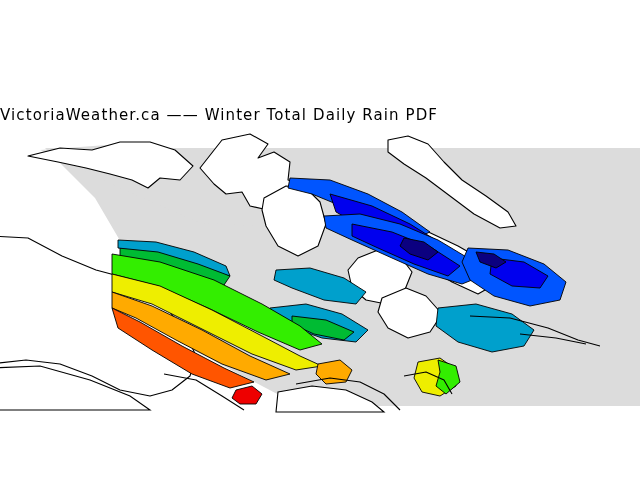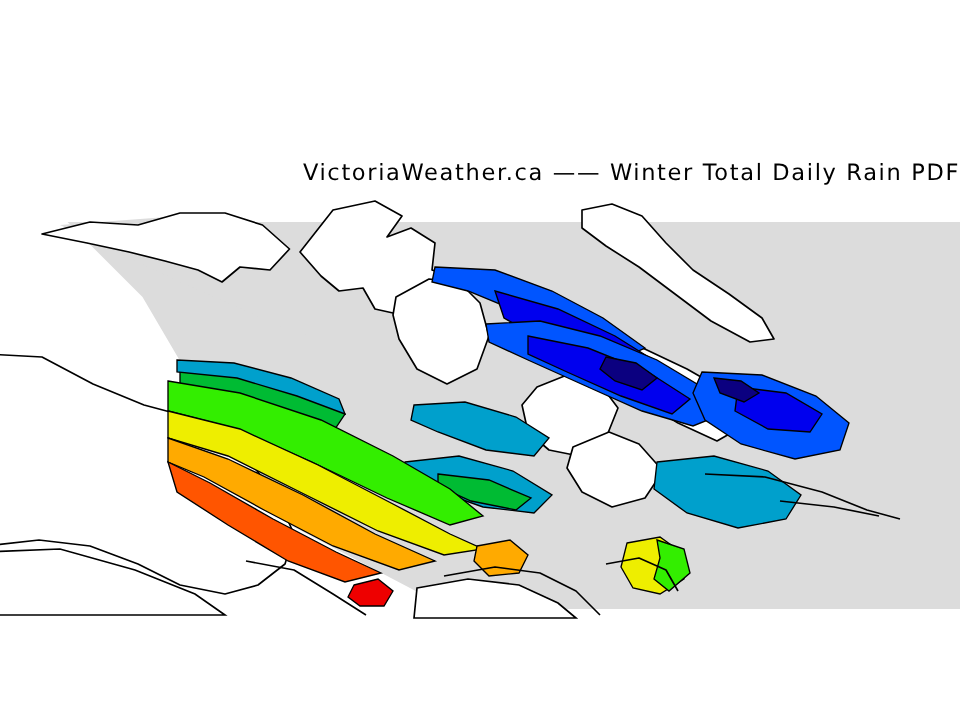--- a/index.html
+++ b/index.html
@@ -19,21 +19,21 @@
     left: 0; top: 0;
     width: 640px;
     height: 480px;
     background: #ffffff;
   }
   #title {
     position: absolute;
     left: 0;
     top: 106px;
     width: 640px;
-    text-align: right;
+    text-align: left;
     font-family: "DejaVu Sans", sans-serif;
     font-size: 15px;
     letter-spacing: 1.1px;
     color: #000000;
     white-space: nowrap;
   }
   #map-wrap {
     position: absolute;
     left: 0;
     top: 128px;

